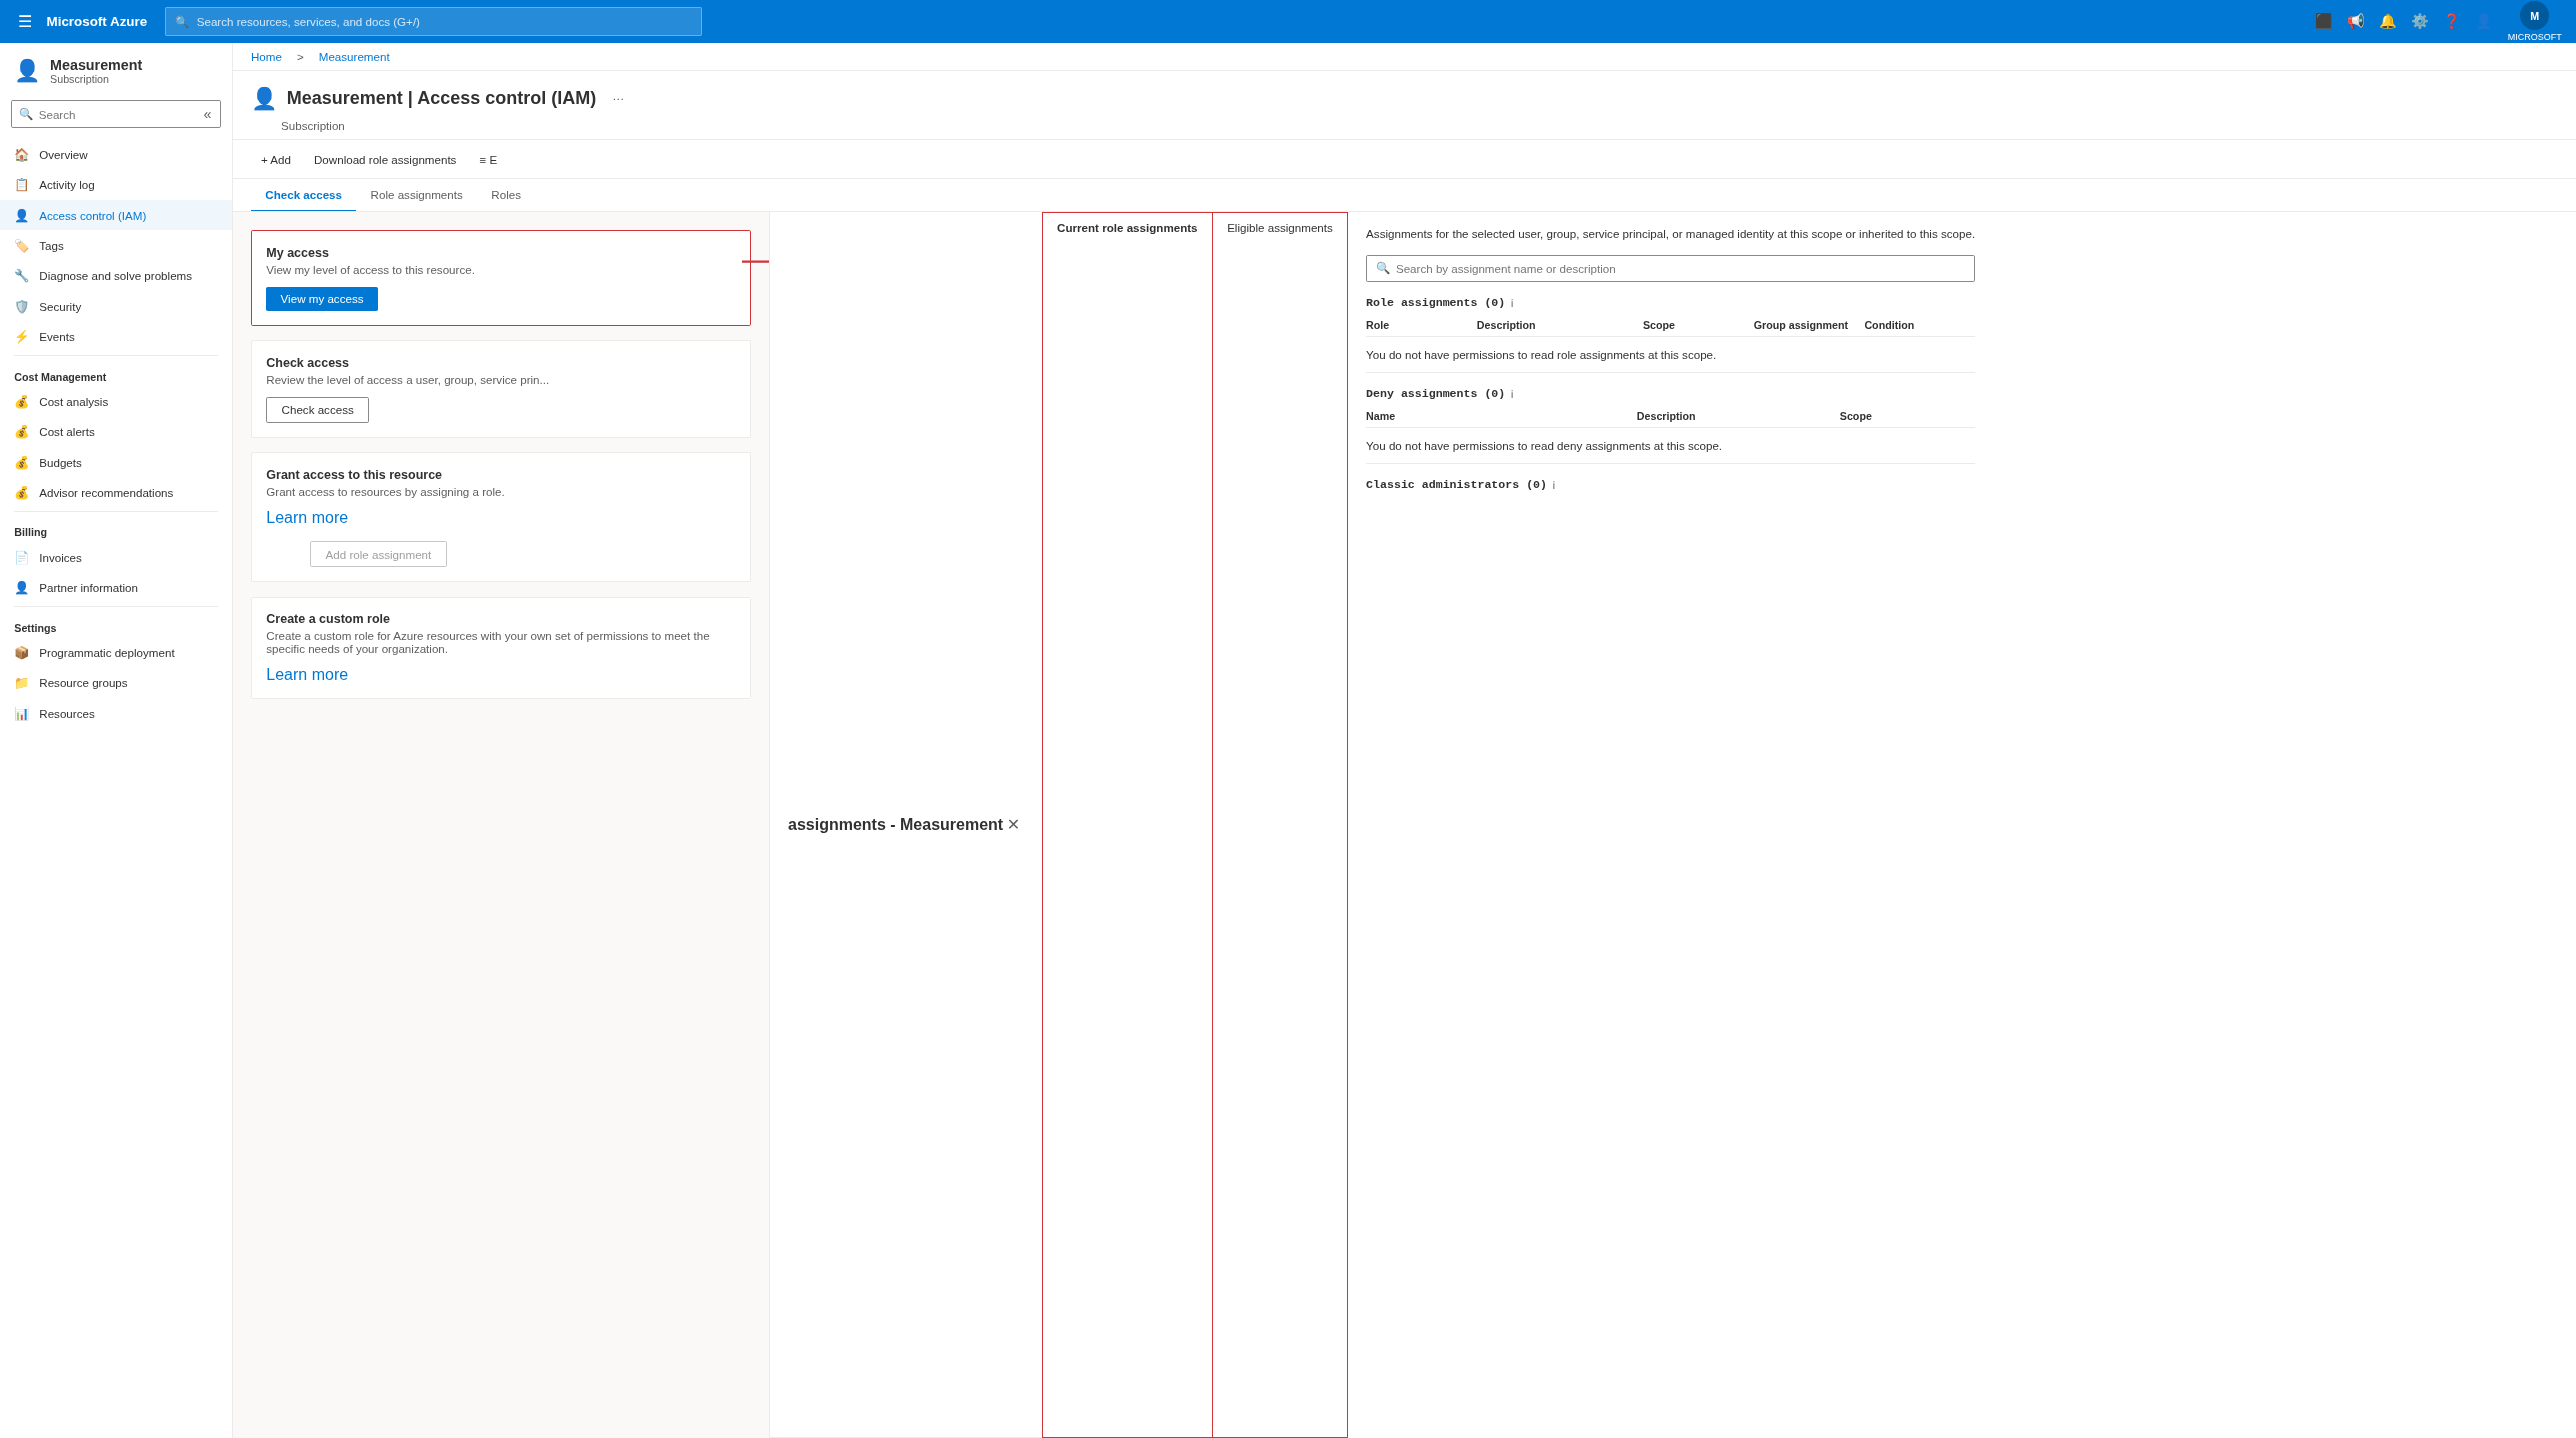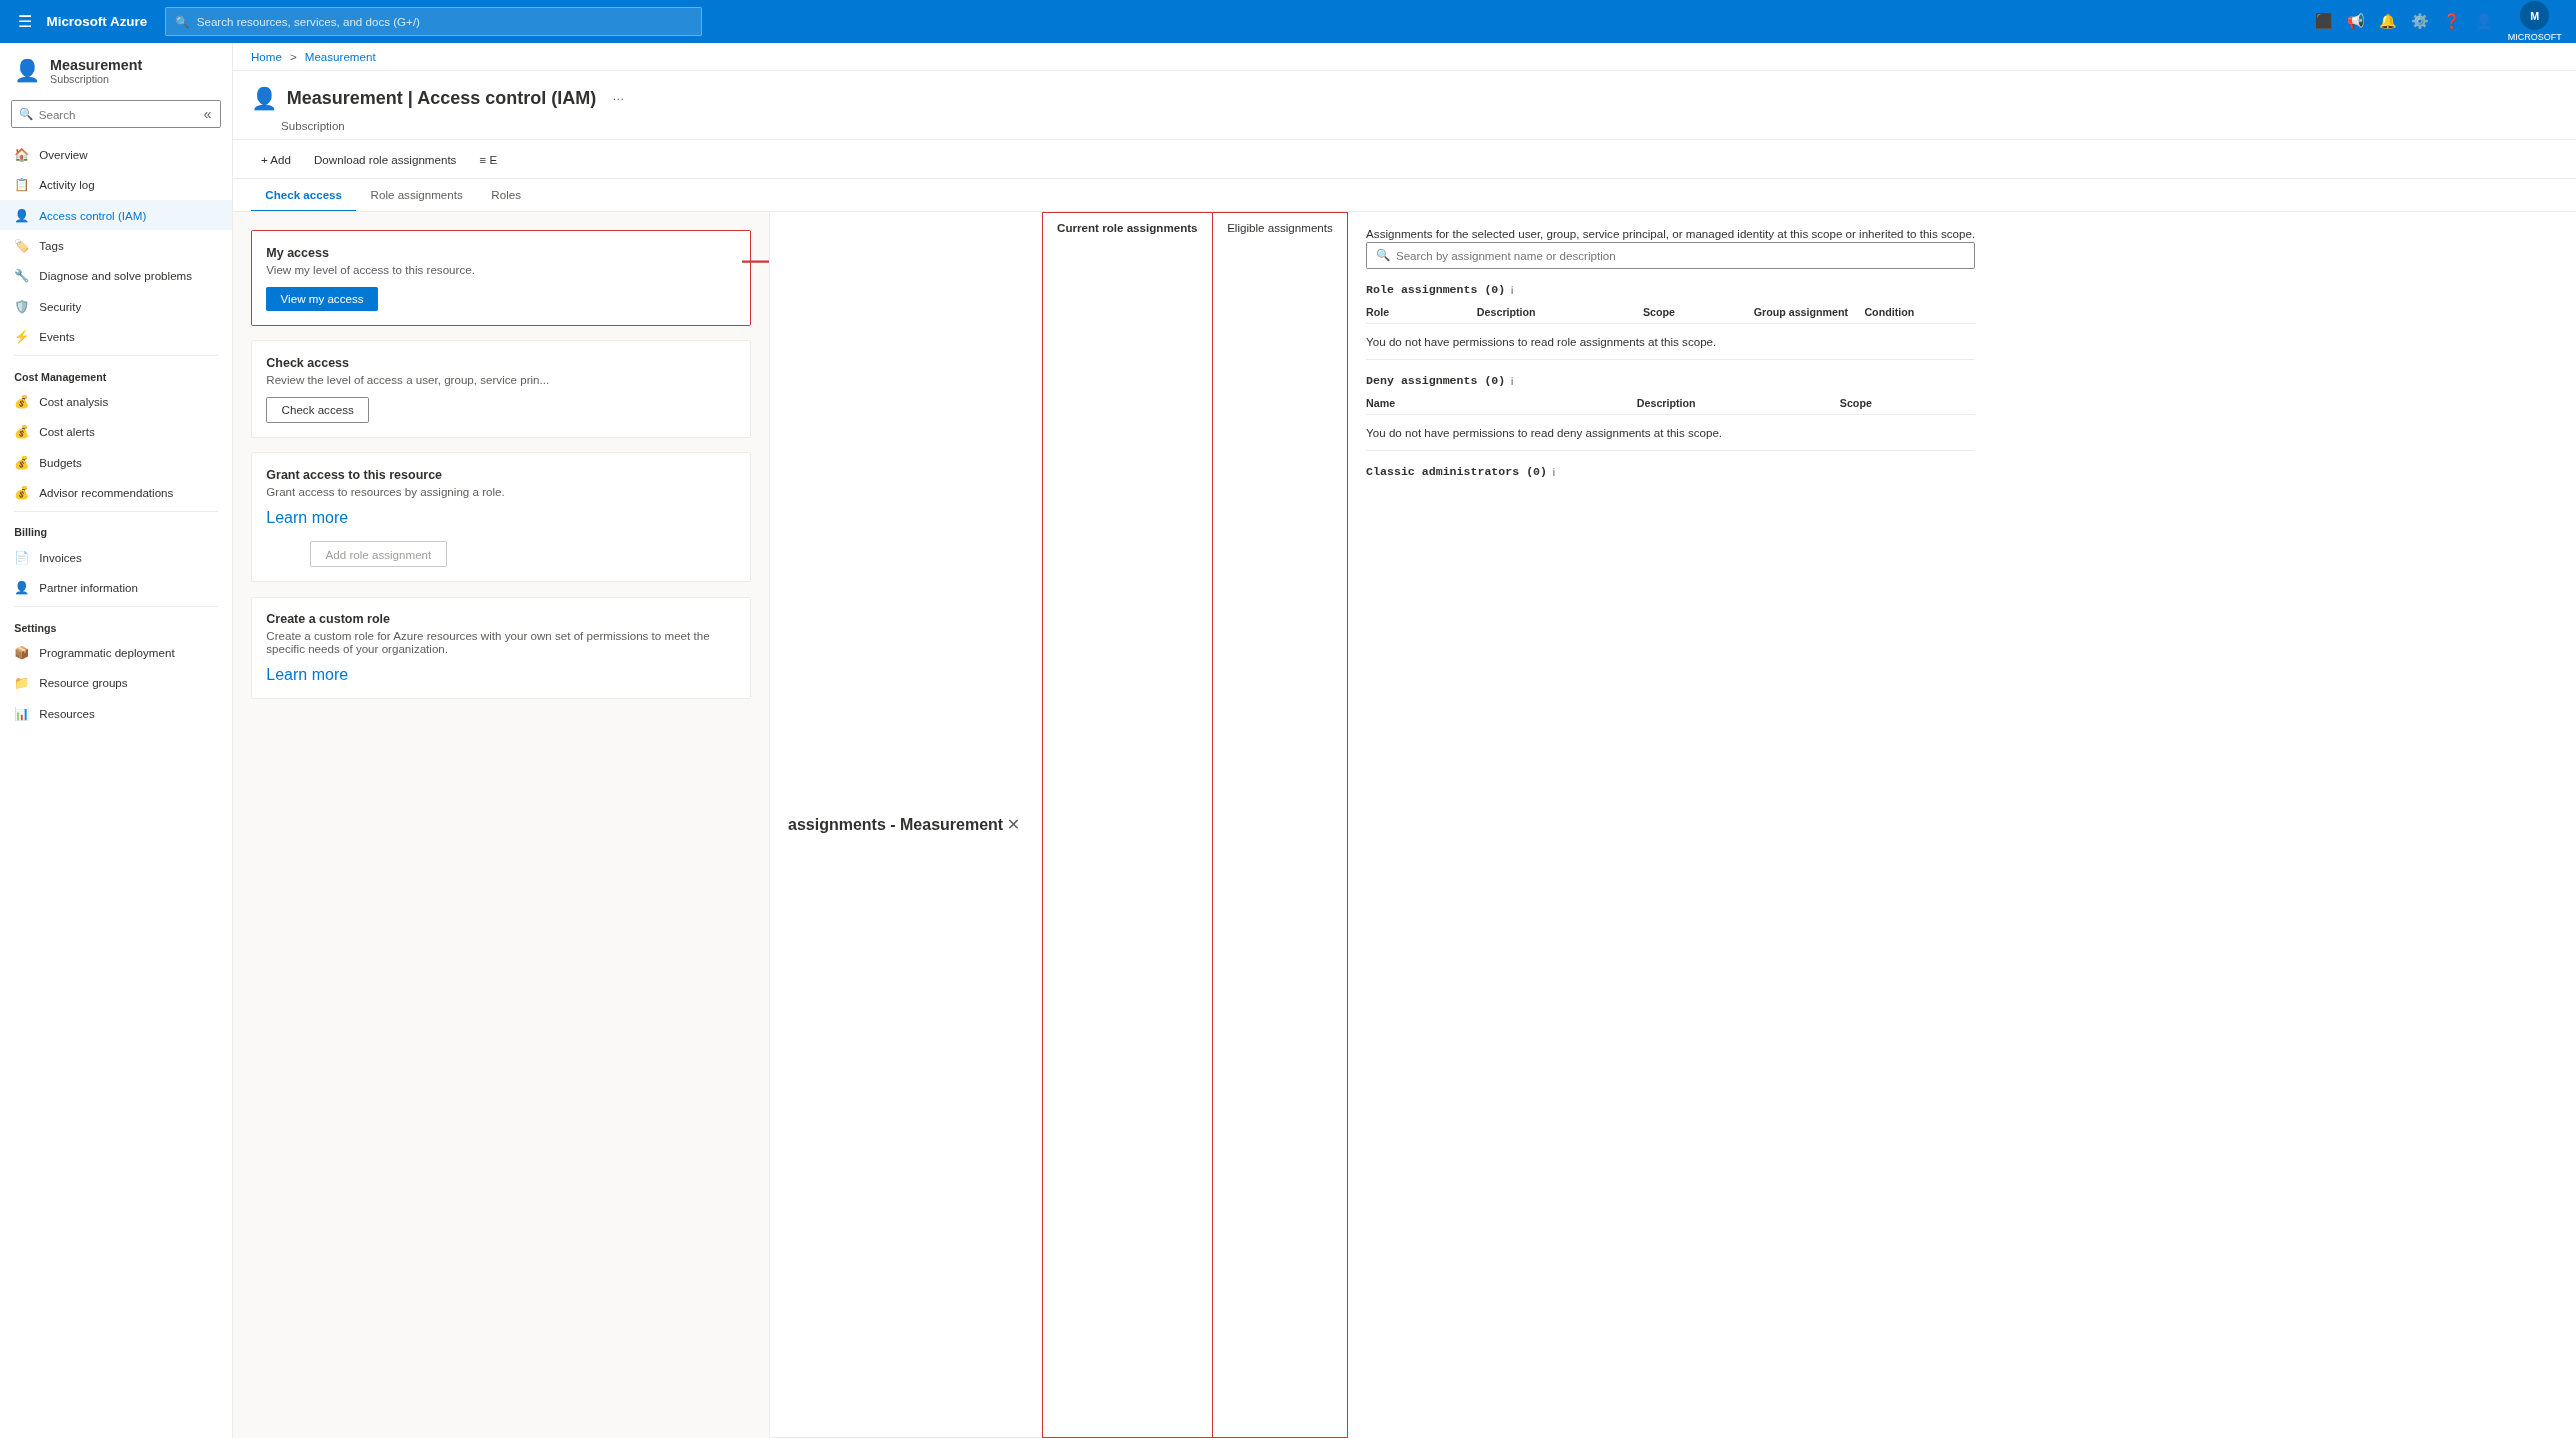--- a/index.html
+++ b/index.html
@@ -108,21 +108,21 @@
       flex-direction: column;
       overflow: hidden;
       background: #faf9f8;
     }
     .breadcrumb {
       padding: 7.2px 18px;
       font-size: 11.6px;
       color: #605e5c;
       display: flex;
       align-items: center;
-      gap: 8px;
+      gap: 15px;
       background: white;
       border-bottom: 0.9px solid #edebe9;
     }
     .breadcrumb a { color: #0078d4; text-decoration: none; cursor: pointer; }
     .breadcrumb-sep { color: #605e5c; }
 
     .page-header {
       background: white;
       padding: 14.3px 18px 0;
       border-bottom: 0.9px solid #edebe9;
@@ -243,21 +243,21 @@
       display: flex;
       align-items: center;
       justify-content: space-between;
       padding: 14.3px 18px;
       border-bottom: 0.9px solid #edebe9;
     }
     .right-panel-title { font-size: 16px; font-weight: 600; color: #323130; }
     .right-panel-close { cursor: pointer; font-size: 16px; color: #605e5c; background: none; border: none; padding: 3.6px; }
 
     .right-panel-body { padding: 14.3px 18px; }
-    .right-panel-desc { font-size: 11.6px; color: #323130; margin-bottom: 2px; }
+    .right-panel-desc { font-size: 11.6px; color: #323130; margin-bottom: 15px; }
 
     .search-box {
       display: flex;
       align-items: center;
       border: 0.9px solid #8a8886;
       border-radius: 1.8px;
       padding: 5.4px 9px;
       gap: 5.4px;
       margin-bottom: 14.3px;
       background: white;

